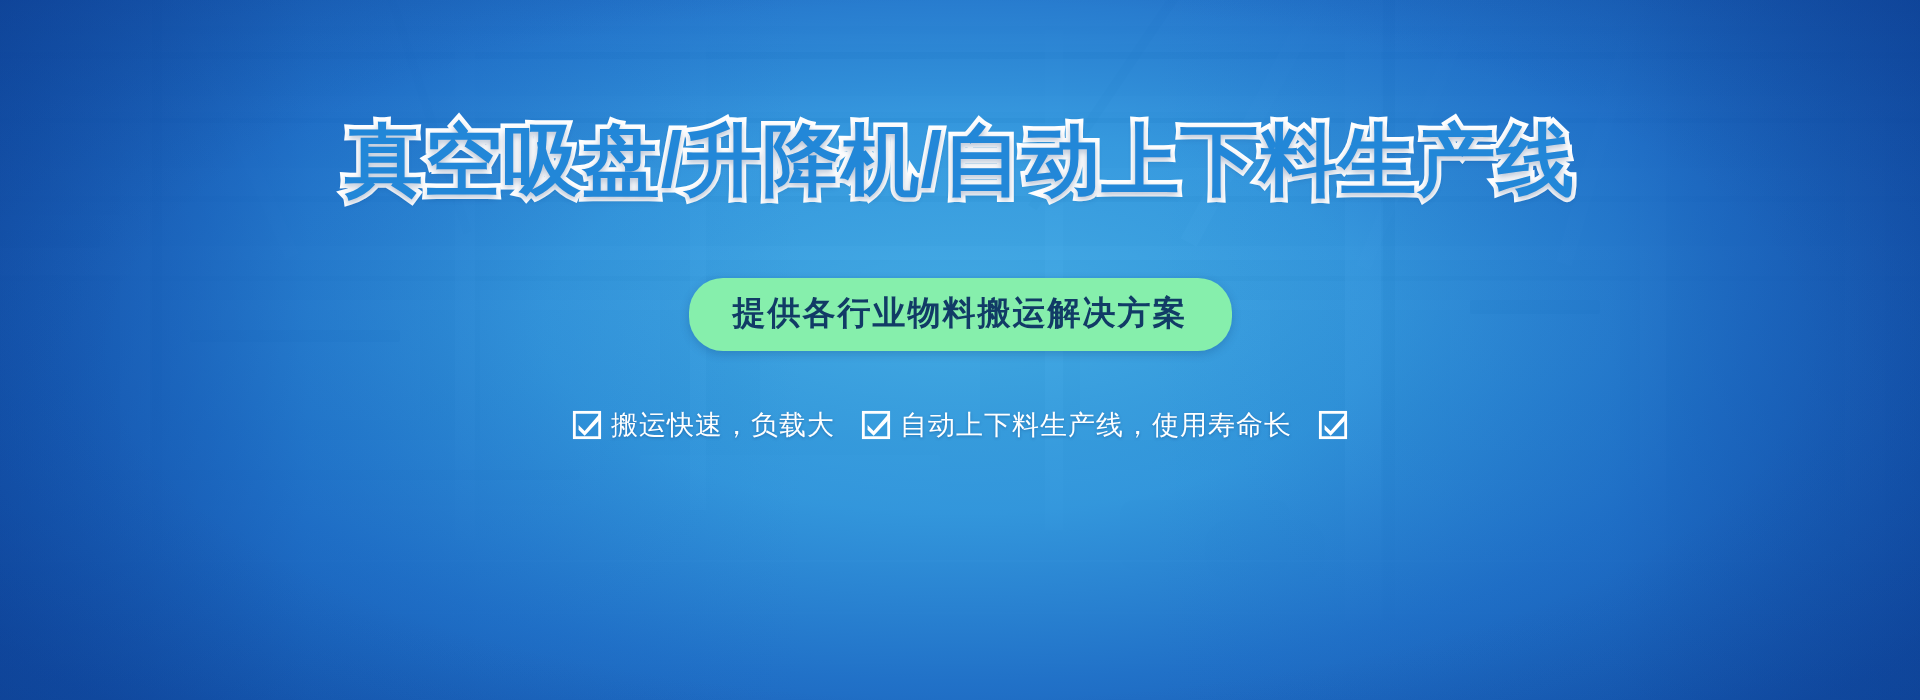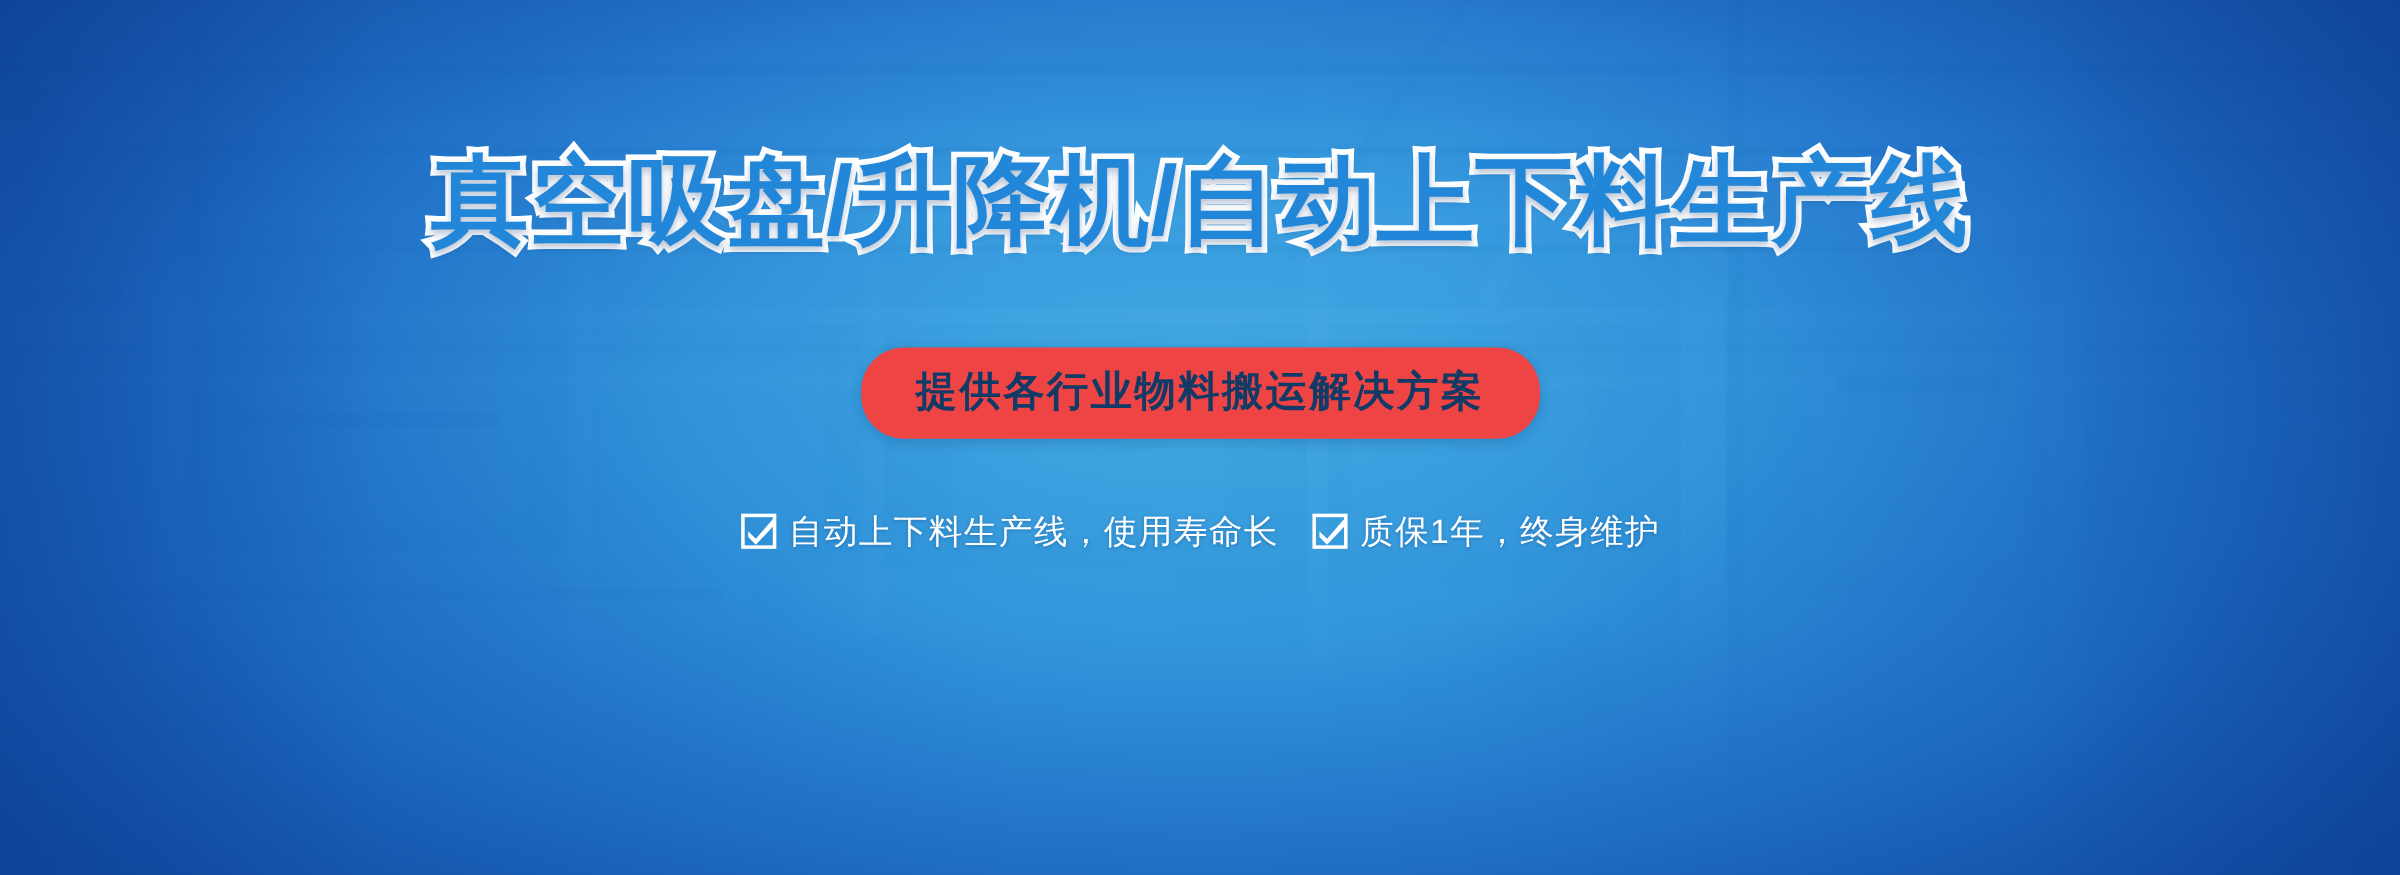--- a/index.html
+++ b/index.html
@@ -129,21 +129,21 @@
     letter-spacing: 1px;
     color: #2287d8;
     -webkit-text-stroke: 9px #ffffff;
     paint-order: stroke fill;
     white-space: nowrap;
     text-shadow: 0 3px 6px rgba(10,50,110,0.30);
   }
 
   .badge {
     margin-top: 24px;
-    background: #ef4444;
+    background: #86efac;
     color: #113b66;
     font-size: 33px;
     font-weight: 700;
     letter-spacing: 2px;
     padding: 13px 44px 15px 44px;
     border-radius: 34px;
     white-space: nowrap;
     box-shadow: 0 3px 10px rgba(10,45,100,0.22);
   }
 
@@ -242,32 +242,38 @@
   <div class="vign"></div>
 
   <div class="content">
 
     <h1 class="title">真空吸盘/升降机/自动上下料生产线</h1>
 
     <div class="badge">提供各行业物料搬运解决方案</div>
 
     <div class="features">
 
+      <div class="feature">
+        <svg class="check" viewBox="0 0 32 32">
+          <rect x="2.5" y="2.5" width="27" height="27" fill="none" stroke="#ffffff" stroke-width="3"></rect>
+          <path d="M7 16 L13.5 22.5 L29 4.5 L29 11 L13.5 27.5 L7 21 Z" fill="#ffffff"></path>
+        </svg>
+        <span class="feature-label">搬运快速，负载大</span>
+      </div>
 
       <div class="feature">
         <svg class="check" viewBox="0 0 32 32">
           <rect x="2.5" y="2.5" width="27" height="27" fill="none" stroke="#ffffff" stroke-width="3"></rect>
           <path d="M7 16 L13.5 22.5 L29 4.5 L29 11 L13.5 27.5 L7 21 Z" fill="#ffffff"></path>
         </svg>
         <span class="feature-label">自动上下料生产线，使用寿命长</span>
       </div>
 
       <div class="feature">
         <svg class="check" viewBox="0 0 32 32">
           <rect x="2.5" y="2.5" width="27" height="27" fill="none" stroke="#ffffff" stroke-width="3"></rect>
           <path d="M7 16 L13.5 22.5 L29 4.5 L29 11 L13.5 27.5 L7 21 Z" fill="#ffffff"></path>
         </svg>
-        <span class="feature-label">质保1年，终身维护</span>
       </div>
 
     </div>
   </div>
 </div>
 
 </body></html>

